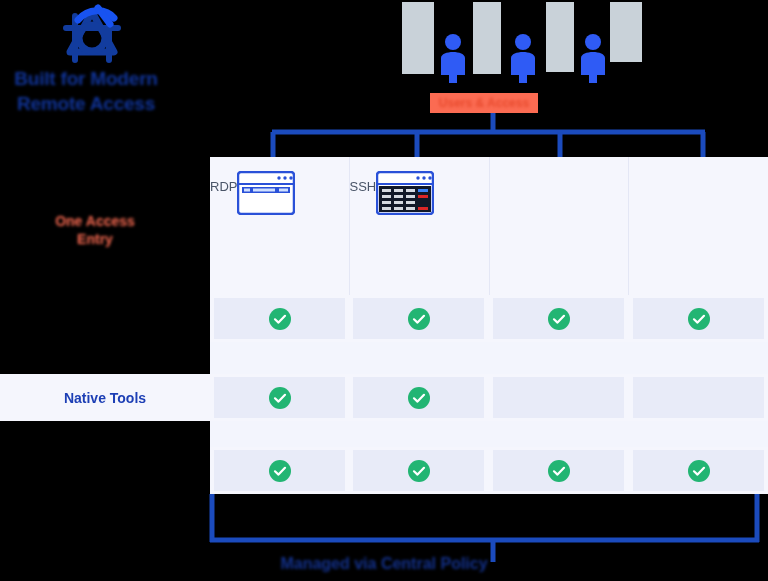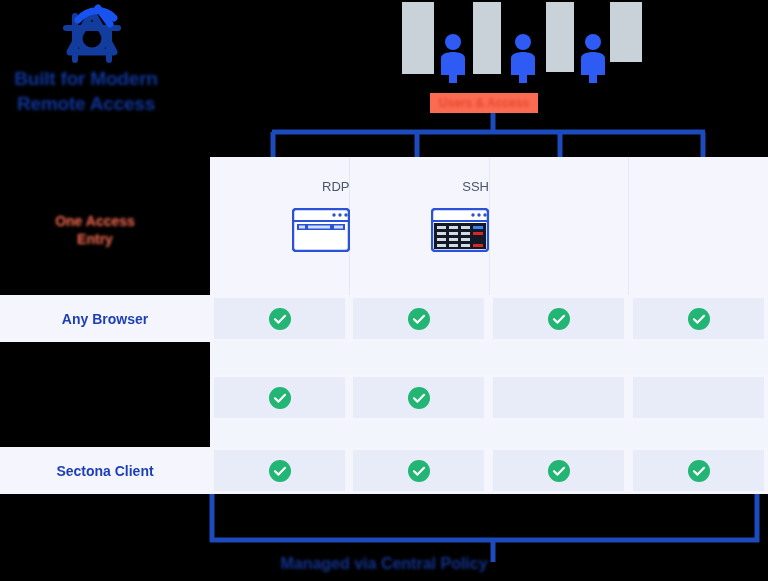--- a/index.html
+++ b/index.html
@@ -59,21 +59,21 @@
 
   
   .matrix { position: absolute; left: 210px; top: 157px; width: 558px; height: 337px; }
 
   .col-header-band {
     position: absolute; left: 0; top: 0; width: 558px; height: 140px;
     background: #f5f6fd;
   }
   .col {
     position: absolute; top: 0; width: 139.5px; height: 140px;
-    display: flex; flex-direction: column; align-items: flex-end;
+    display: flex; flex-direction: row; align-items: flex-start;
   }
   .col-title {
     margin-top: 22px;
     font-size: 13px; color: #4a5568; font-weight: normal;
   }
   .col-icon { margin-top: 14px; }
   .col-icon svg { display: block; }
   .col-sep {
     position: absolute; top: 0; width: 1px; height: 140px;
     background: #e4e7f5;
@@ -359,19 +359,18 @@
               <circle cx="11" cy="11" r="11" fill="#22b573"></circle>
               <path d="M6 11.3 L9.5 14.6 L16 7.8" fill="none" stroke="#fff" stroke-width="2.2" stroke-linecap="round" stroke-linejoin="round"></path>
             </svg>
         </span>
       </div>
     </div>
 
   </div>
 
   <div class="rowlabels">
-    <div class="rowlabel" style="top:0px;">Any Browser</div>
-    <div class="rowlabel" style="top:152px;">Sectona Client</div>
+    <div class="rowlabel" style="top:79px;">Native Tools</div>
   </div>
 
   <div class="bottom-caption">Managed via Central Policy</div>
 
 </div>
 
 </body></html>

